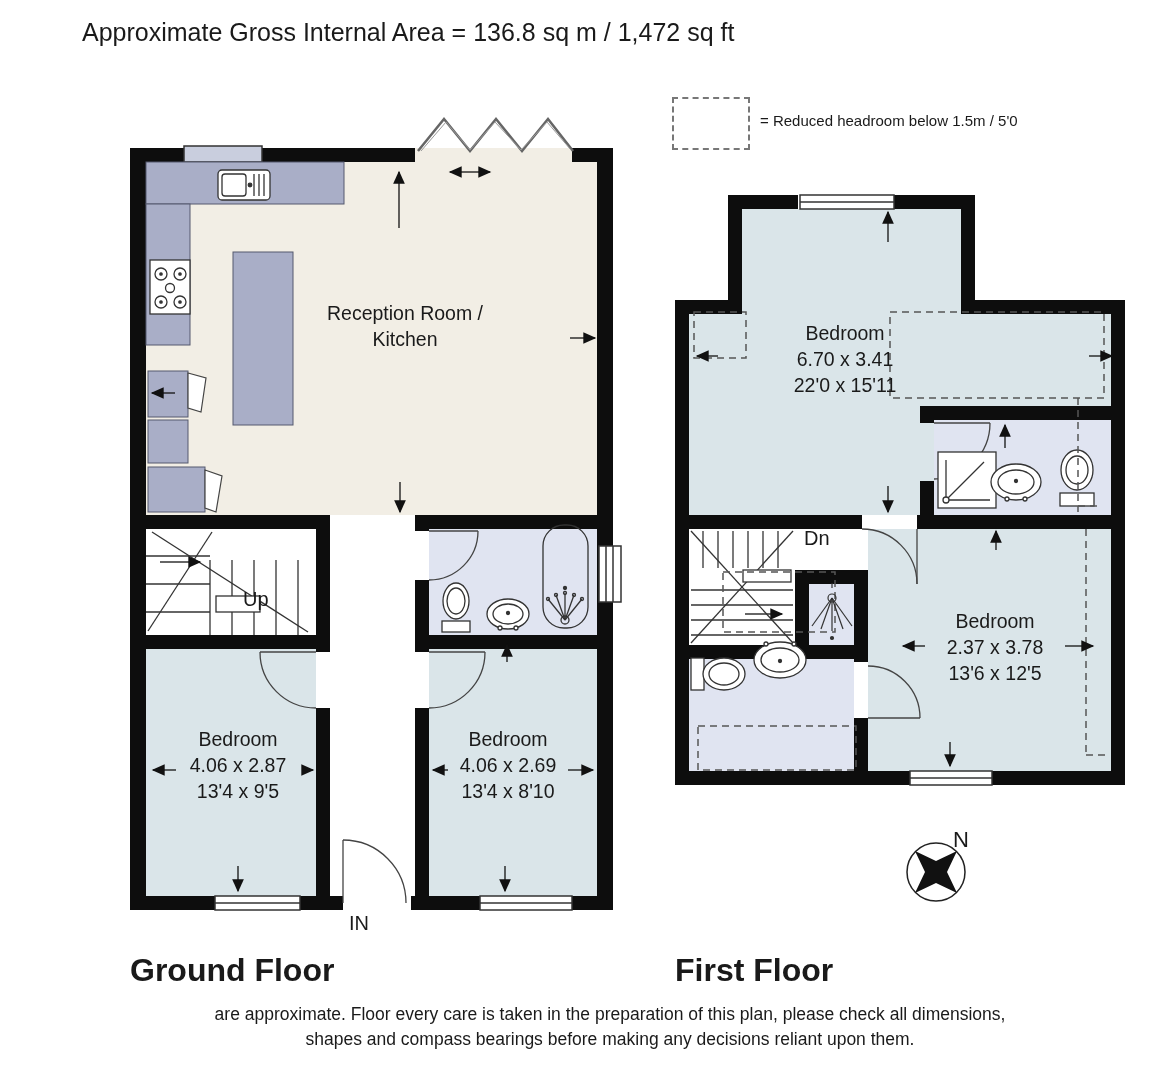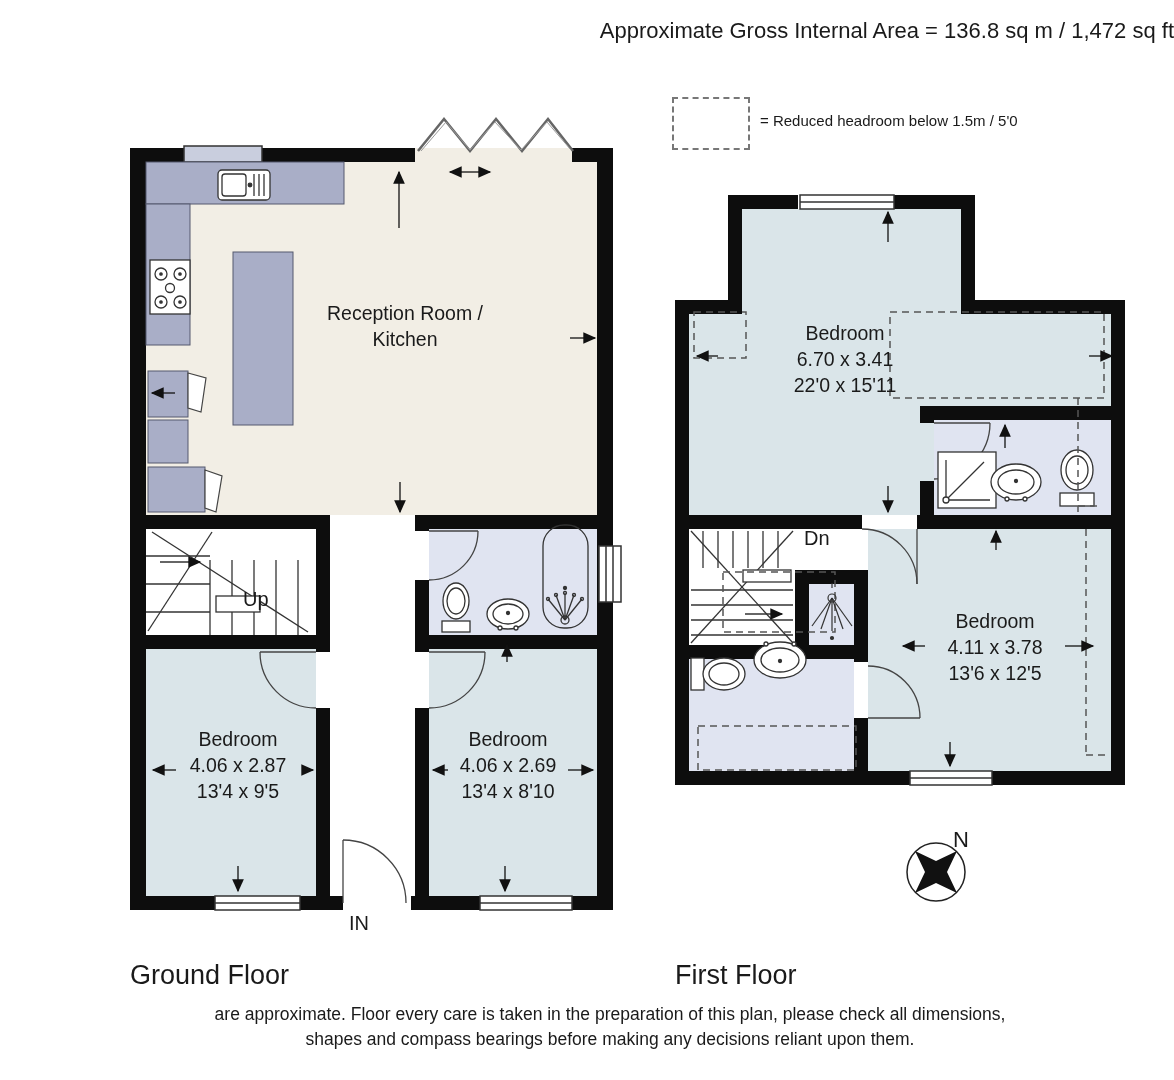--- a/index.html
+++ b/index.html
@@ -1,26 +1,26 @@
 <!DOCTYPE html>
 <html><head>
 <meta charset="utf-8">
 <style>
   html,body{margin:0;padding:0;background:#fff;}
   #page{position:relative;width:1174px;height:1080px;background:#ffffff;overflow:hidden;
         font-family:"Liberation Sans",sans-serif;color:#1a1a1a;}
   #plan-svg{position:absolute;left:0;top:0;}
   .abs{position:absolute;}
-  .page-title{left:82px;top:18px;width:1092px;text-align:right;font-size:22px;}
+  .page-title{left:82px;top:18px;width:1092px;text-align:left;font-size:25px;}
   .legend-box{left:672px;top:97px;width:74px;height:49px;border:2px dashed #777;background:#fff;}
   .legend-text{left:760px;top:112px;font-size:15px;white-space:nowrap;}
   .lbl{text-align:center;font-size:19.5px;line-height:26px;}
   .lbl span{display:block;}
   .mini{font-size:20px;text-align:right;}
-  .floor-title{font-size:27px;font-weight:normal;margin-top:8px;}
+  .floor-title{font-size:32px;font-weight:bold;}
   .north{font-size:22px;}
   .disclaimer{left:60px;top:1002px;width:1100px;text-align:center;font-size:17.5px;line-height:24.5px;}
   .disclaimer span{display:block;}
 </style>
 </head>
 <body>
 
 <div id="page">
 
 <svg id="plan-svg" width="1174" height="1080" viewBox="0 0 1174 1080">
@@ -349,21 +349,21 @@
 </div>
 
 <div class="abs lbl" style="left:755px;top:320px;width:180px;">
   <span>Bedroom</span>
   <span>6.70 x 3.41</span>
   <span>22'0 x 15'11</span>
 </div>
 
 <div class="abs lbl" style="left:905px;top:608px;width:180px;">
   <span>Bedroom</span>
-  <span>4.11 x 3.78</span>
+  <span>2.37 x 3.78</span>
   <span>13'6 x 12'5</span>
 </div>
 
 <div class="abs mini" style="left:243px;top:588px;">Up</div>
 <div class="abs mini" style="left:804px;top:527px;">Dn</div>
 <div class="abs mini" style="left:349px;top:912px;">IN</div>
 
 <div class="abs floor-title" style="left:130px;top:952px;">Ground Floor</div>
 <div class="abs floor-title" style="left:675px;top:952px;">First Floor</div>
 

